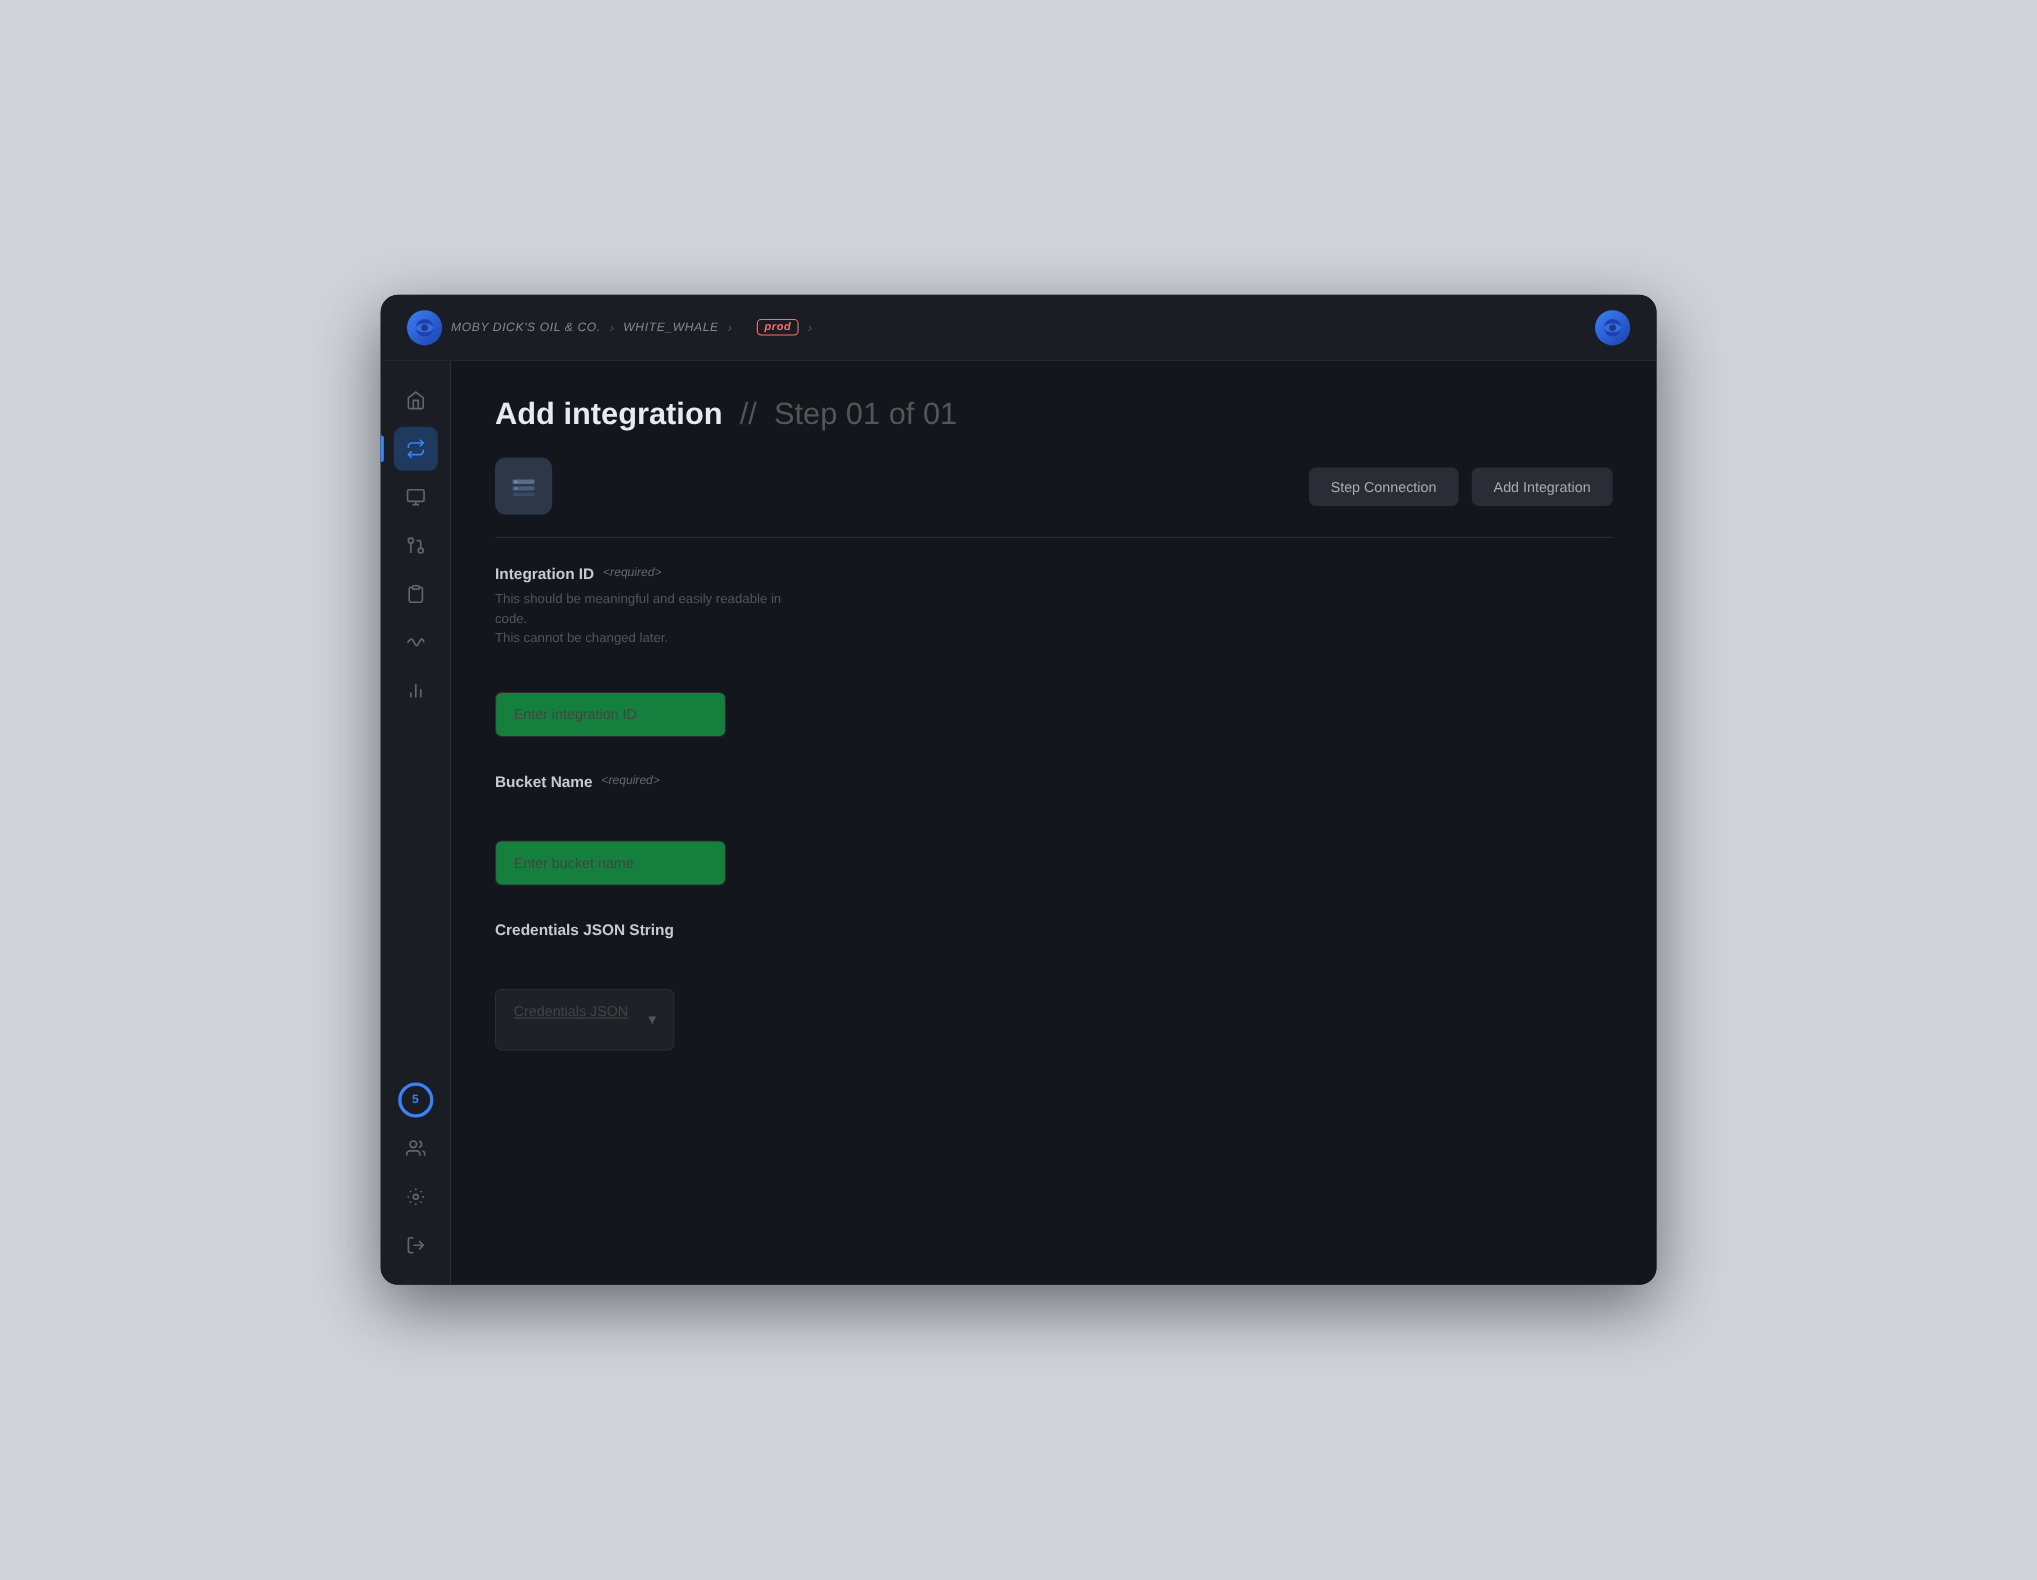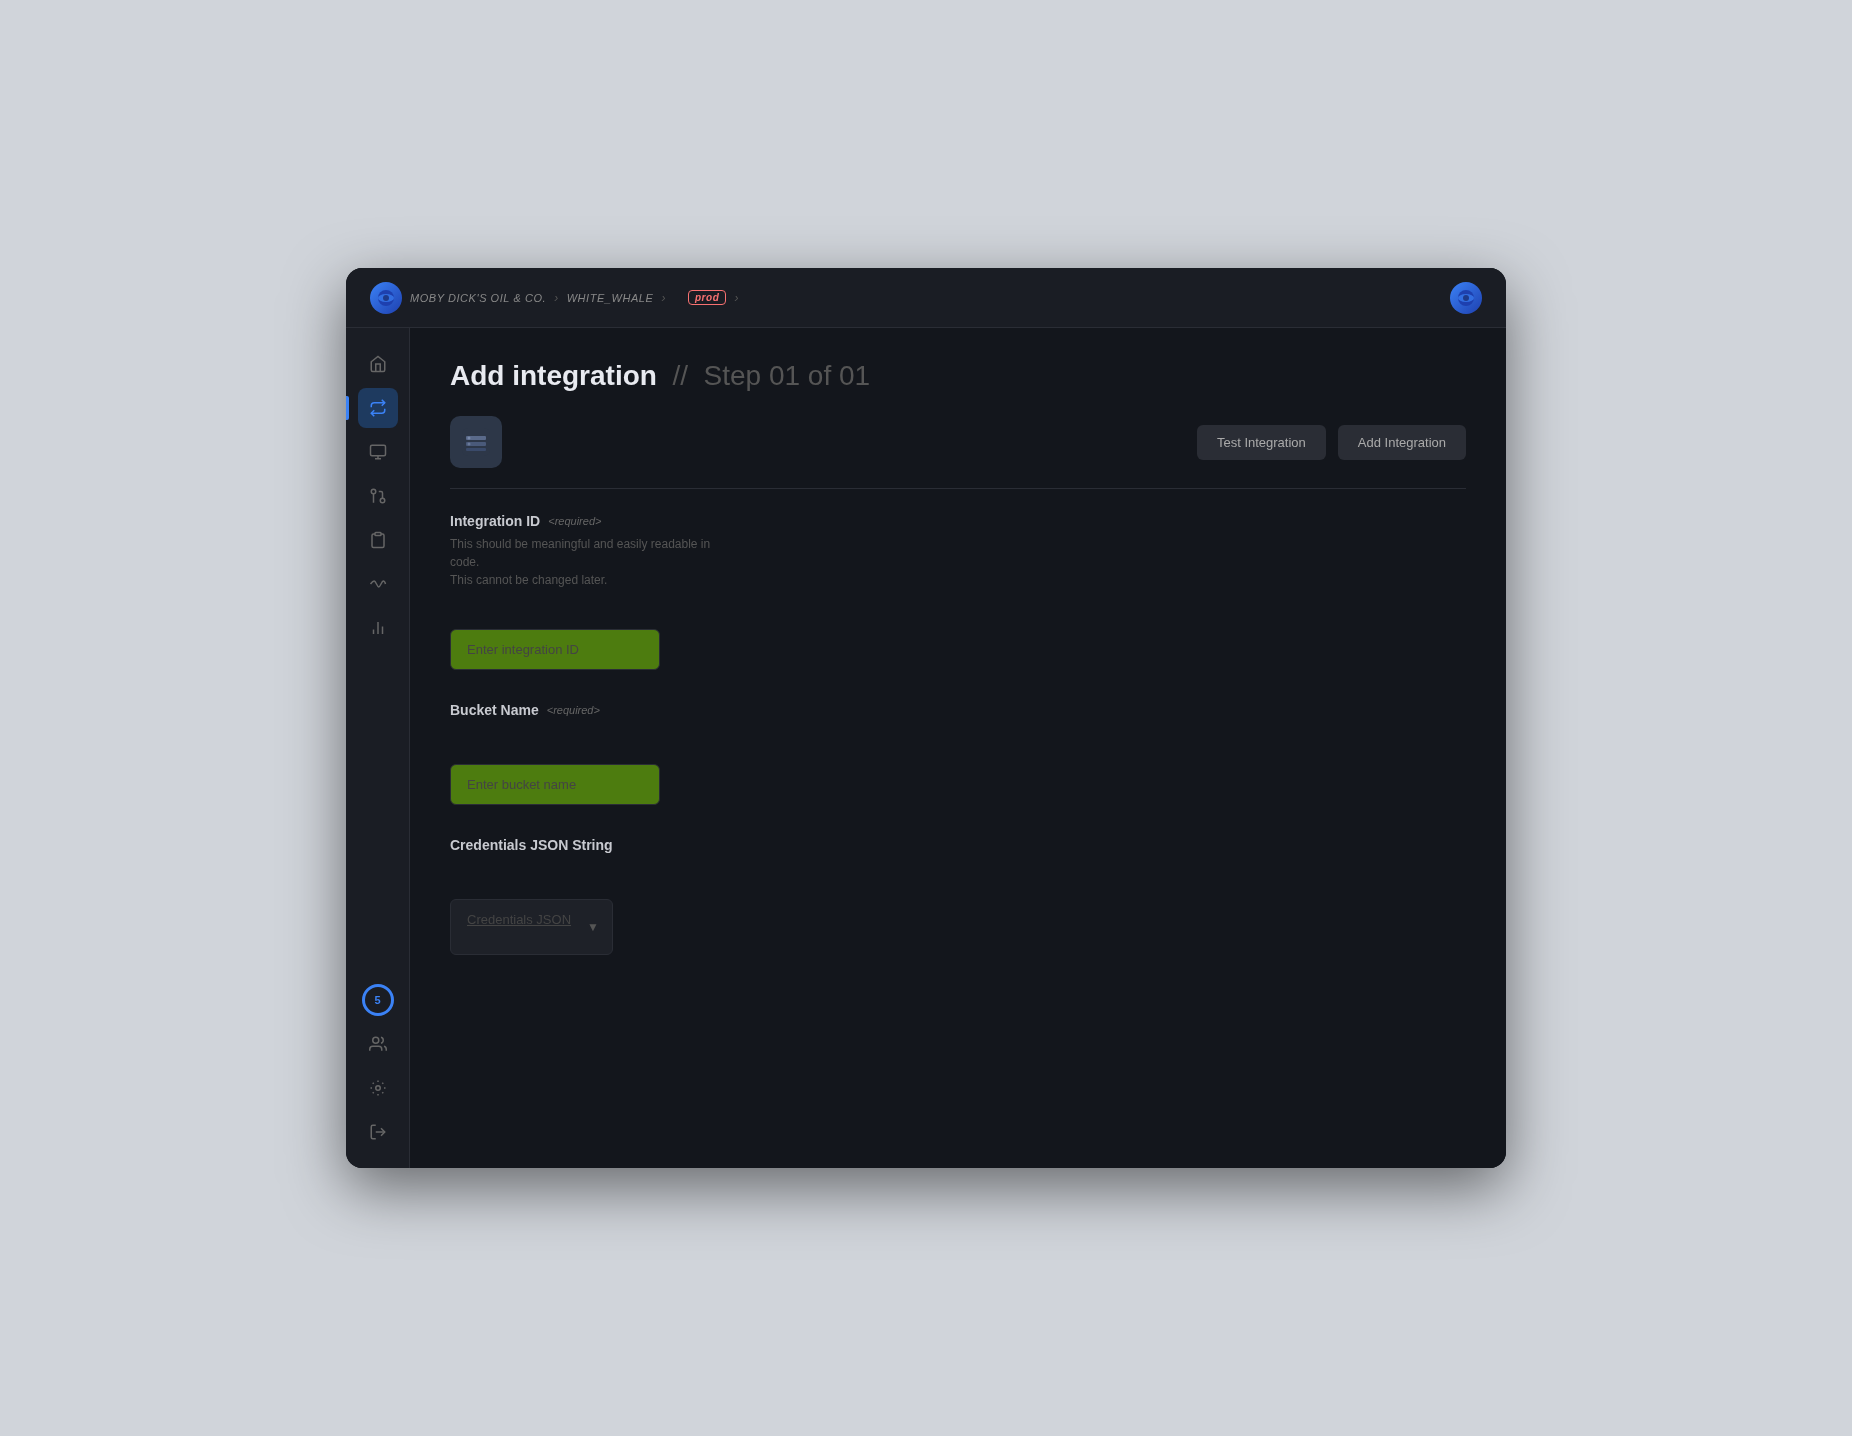--- a/index.html
+++ b/index.html
@@ -264,21 +264,21 @@
       font-size: 12px;
       color: #555;
       line-height: 1.5;
     }
     .form-input-col {
       flex: 1;
     }
     .form-input {
       width: 100%;
       max-width: 400px;
-      background: #4d7c0f;
+      background: #15803d;
       border: 1px solid #2a2d35;
       border-radius: 6px;
       padding: 12px 16px;
       font-size: 13px;
       color: #c8cad0;
       outline: none;
       transition: border-color 0.2s;
     }
     .form-input::placeholder { color: #444; }
     .form-select-wrapper {
@@ -437,21 +437,21 @@
               <rect width="28" height="28" rx="6" fill="#2d3748"></rect>
               <rect x="4" y="8" width="20" height="4" rx="1" fill="#5a6a8a"></rect>
               <rect x="4" y="14" width="20" height="4" rx="1" fill="#4a5a7a"></rect>
               <rect x="4" y="20" width="20" height="3" rx="1" fill="#3a4a6a"></rect>
               <circle cx="7" cy="10" r="1.5" fill="#7a8aaa"></circle>
               <circle cx="7" cy="16" r="1.5" fill="#6a7a9a"></circle>
             </svg>
           </div>
         </div>
         <div class="integration-actions">
-          <button class="btn btn-secondary">Test Integration</button>
+          <button class="btn btn-secondary">Step Connection</button>
           <button class="btn btn-primary">Add Integration</button>
         </div>
       </div>
 
       <div class="form-section">
 
         <div class="form-row">
           <div class="form-label-col">
             <div class="form-label">
               <span>Integration ID</span>

